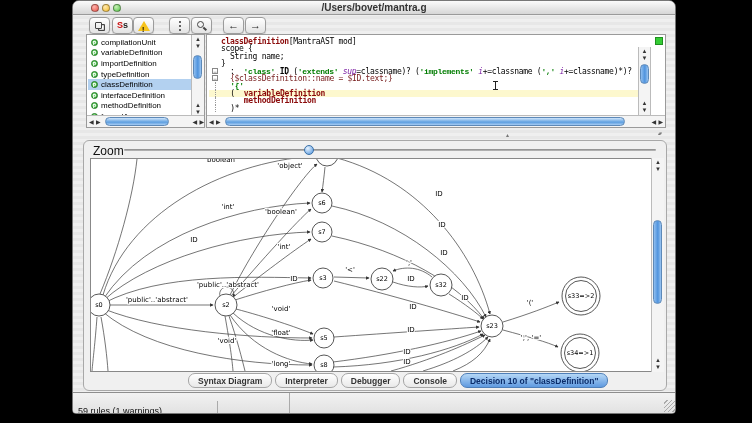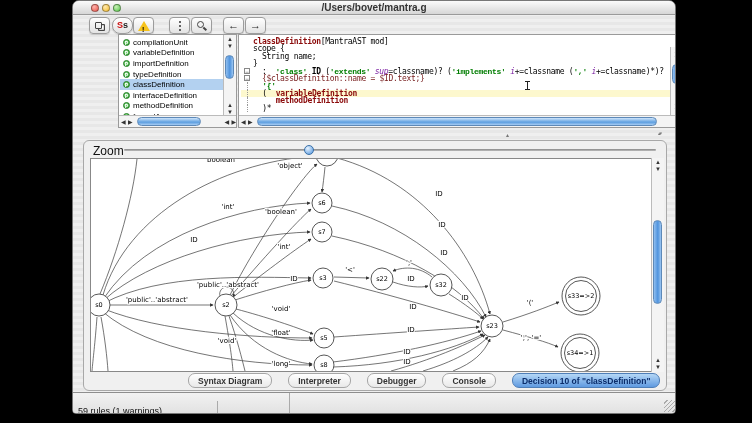--- a/index.html
+++ b/index.html
@@ -17,36 +17,36 @@
   .light { position:absolute; top:3px; width:8px; height:8px; border-radius:50%; border:1px solid rgba(0,0,0,.35); }
   .light.red { left:18px; background:radial-gradient(circle at 35% 30%,#ffb3ad,#e8564a); }
   .light.yellow { left:29px; background:radial-gradient(circle at 35% 30%,#ffe9b0,#f5bd2e); }
   .light.green { left:40px; background:radial-gradient(circle at 35% 30%,#c9f0b8,#57c64a); }
 
   
   .tbtn { position:absolute; top:16px; width:21px; height:17px; border:1px solid #9c9c9c;
           border-radius:4px; background:linear-gradient(#ffffff,#e3e3e3);
           box-shadow:0 1px 1px rgba(0,0,0,.15); font-size:9px; text-align:center;
           line-height:15px; color:#222; cursor:default; }
-  .ss { font-weight:bold; font-size:9px;border-radius:8px; }
+  .ss { font-weight:bold; font-size:9px; }
   .ss b { color:#cc1111; }
   .rules-glyph { position:absolute; left:5px; top:4px; width:7px; height:7px; border:1.2px solid #444; border-radius:1px;
                  box-shadow:3px 2px 0 -1.2px #fff, 3px 2px 0 0 #444; }
   .warn-tri { position:absolute; left:4px; top:3px; width:0; height:0;
               border-left:6px solid transparent; border-right:6px solid transparent;
               border-bottom:10px solid #f6c31c; }
   .warn-tri:after { content:"!"; position:absolute; left:-2px; top:1px; font-size:7px; font-weight:bold; color:#000; }
   .dots-glyph { position:absolute; left:9px; top:3px; width:2px; height:2px; background:#333; border-radius:50%;
                 box-shadow:0 4px 0 #333, 0 8px 0 #333; }
   .mag-glyph { position:absolute; left:5px; top:3px; width:7px; height:7px; border:1.4px solid #444; border-radius:50%; }
   .mag-glyph:after { content:""; position:absolute; left:5px; top:6px; width:4px; height:1.6px; background:#444; transform:rotate(42deg); }
   .navarrow { font-size:11px; font-weight:bold; line-height:15px; }
 
   
-  .pane { position:absolute; background:#fff; border:1px solid #9a9a9a;margin-left:32px; }
+  .pane { position:absolute; background:#fff; border:1px solid #9a9a9a; }
   #left-pane { left:13px; top:33px; width:119px; height:94px; overflow:hidden; }
   #editor-pane { left:133px; top:33px; width:460px; height:94px; overflow:hidden; }
 
   
   #rule-list { position:absolute; left:1px; top:2px; width:103px; }
   .rule-row { display:flex; align-items:center; height:10.6px; padding-left:3px; white-space:nowrap; }
   .rule-row.selected { background:#b3d1f0; }
   .rule-icon { width:7px; height:7px; border-radius:50%; margin-right:3px; flex:0 0 auto;
                background:radial-gradient(circle at 35% 30%,#8fe08f,#2e9e2e); border:0.5px solid #1c7a1c;
                color:#fff; font-size:5px; font-weight:bold; text-align:center; line-height:7px; }
@@ -97,21 +97,21 @@
   #graph-area { position:absolute; left:6px; top:17px; width:564px; height:214px; background:#fff; border:1px solid #888; overflow:hidden; }
   #graph-vsb { right:2px; top:17px; height:214px; }
 
   .edge { fill:none; stroke:#3a3a3a; stroke-width:0.7; }
   .elabel { font-family:"DejaVu Sans", sans-serif; font-size:7px; fill:#000;
             paint-order:stroke; stroke:#fff; stroke-width:2px; text-anchor:middle; }
   .state circle { fill:#fff; stroke:#444; stroke-width:0.9; }
   .slabel { font-family:"DejaVu Sans", sans-serif; font-size:6.5px; fill:#000; text-anchor:middle; }
 
   
-  #tabs { position:absolute; left:104px; top:232px; display:flex; gap:16px; }
+  #tabs { position:absolute; left:104px; top:232px; display:flex; gap:3px; }
   .tab { height:15px; line-height:14px; padding:0 9px; font-size:8.5px; font-weight:bold; color:#333;
          background:linear-gradient(#ffffff,#e9e9e9); border:1px solid #a5a5a5; border-radius:7px; white-space:nowrap; }
   .tab.active { color:#0b2d6b; background:linear-gradient(#b5d7f6,#5f9ae0); border-color:#4f7fb8; }
 
   
   #statusbar { position:absolute; left:0; bottom:0; width:604px; height:21px; border-top:1px solid #8e8e8e;
                background:linear-gradient(#f2f2f2,#e2e2e2); display:flex; font-size:9px; color:#111; }
   .scell { border-right:1px solid #aaa; line-height:20px; padding-left:5px; white-space:nowrap; overflow:hidden; }
   .scell.c1 { width:145px;margin-top:8px; } .scell.c2 { width:42px;margin-top:28px; } .scell.c3 { width:30px; } .scell.c4 { flex:1; border-right:none; }
   #grip { position:absolute; right:1px; bottom:1px; width:12px; height:12px;

